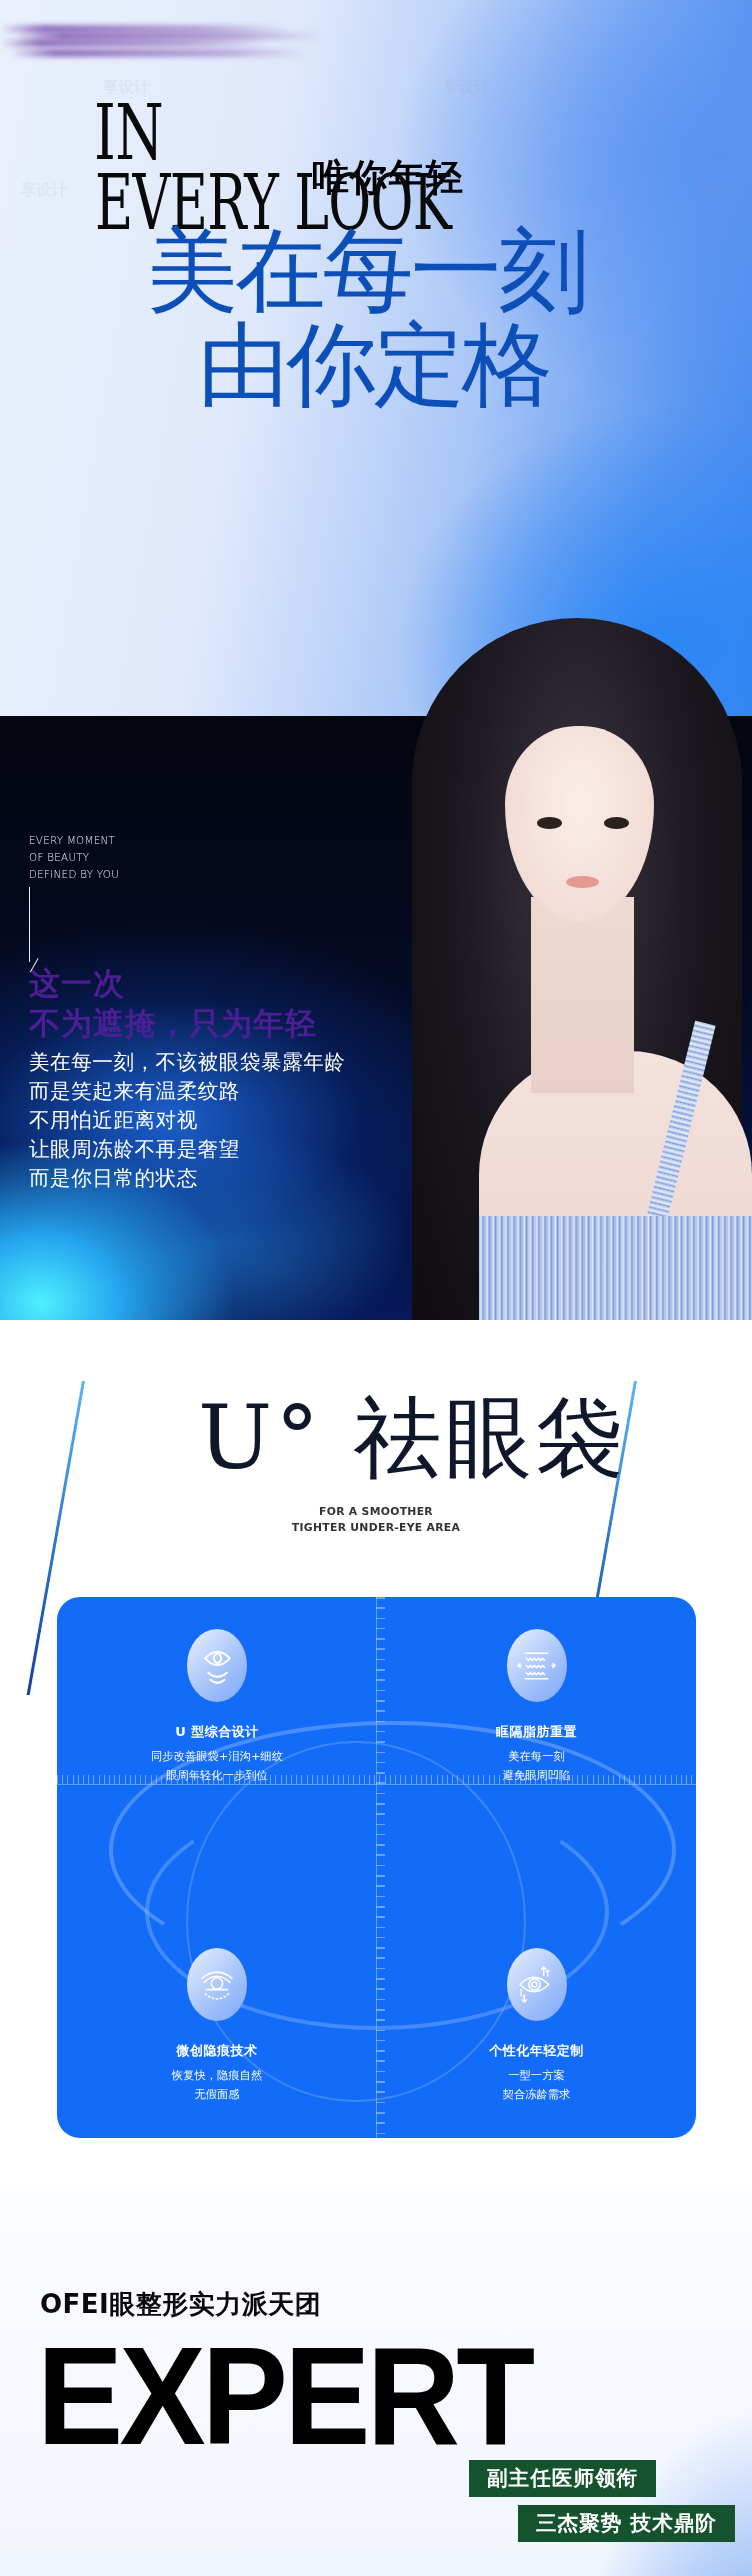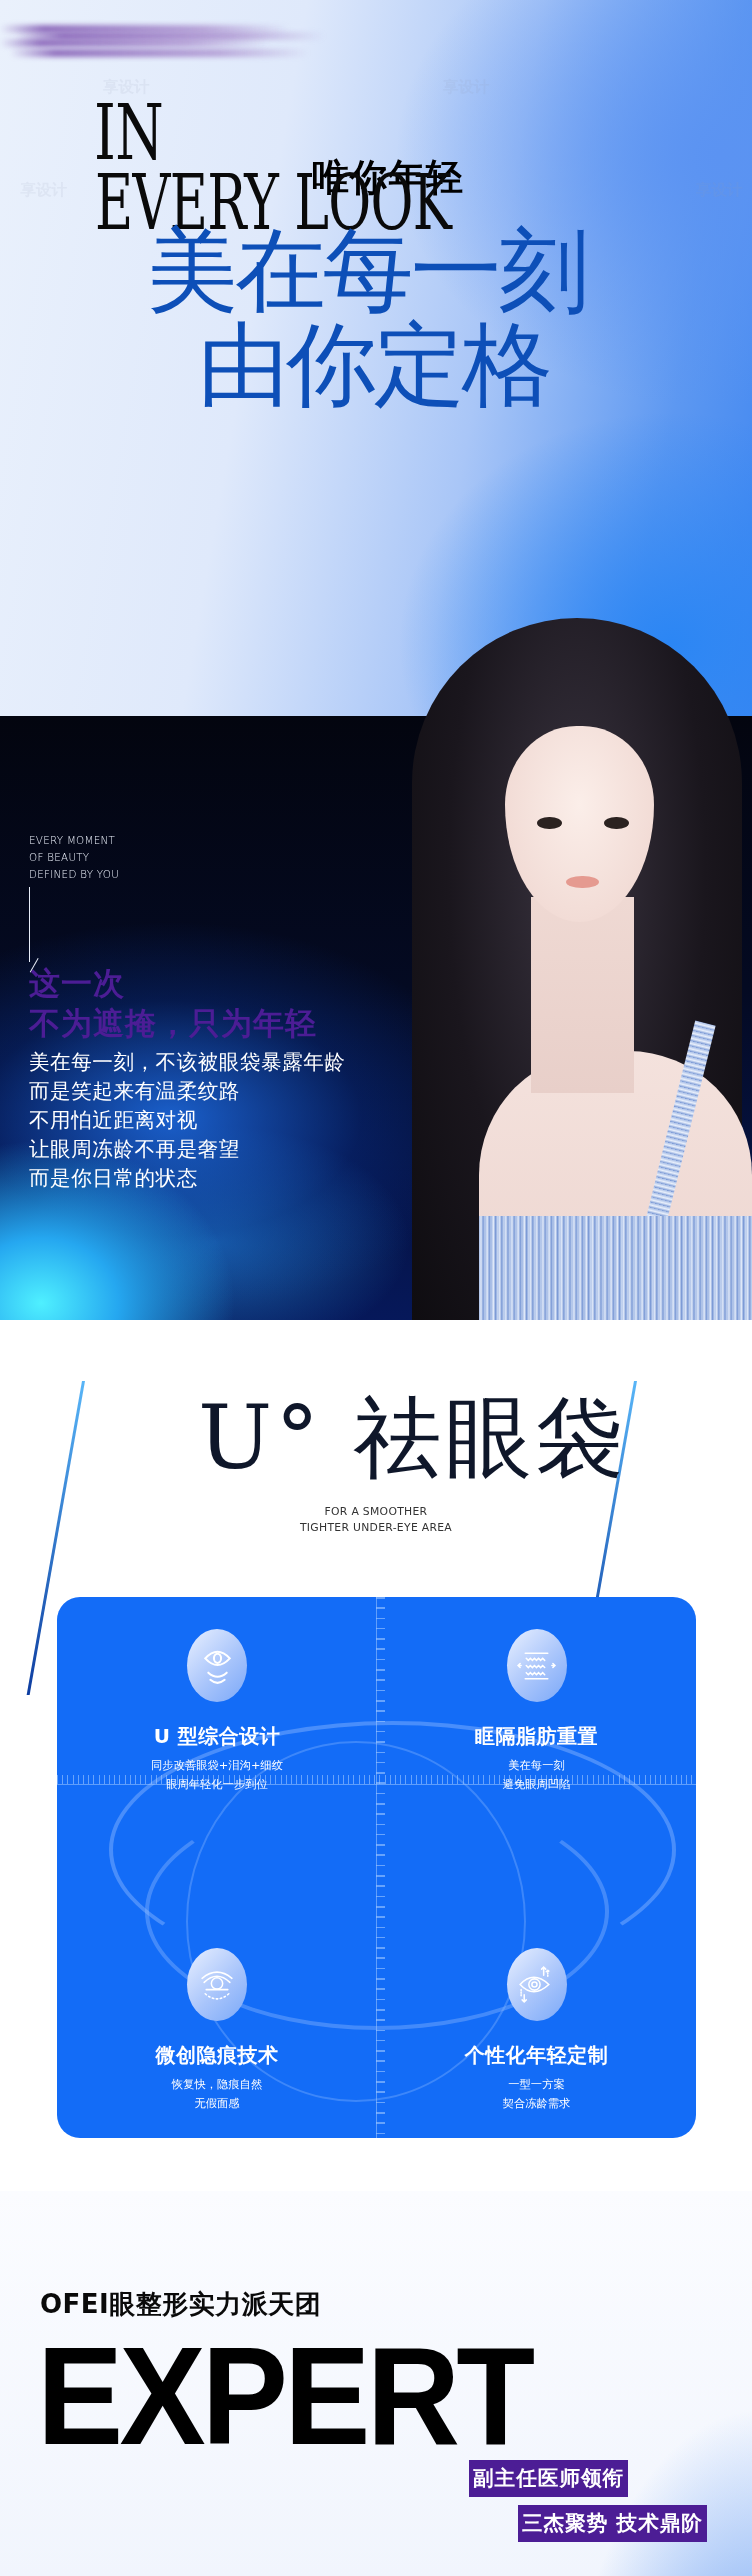--- a/index.html
+++ b/index.html
@@ -118,21 +118,21 @@
     left: 634px; top: 1381px; width: 3.1px; height: 314px;
     background: linear-gradient(180deg, #58b5f7 0%, #0e3da0 100%);
     transform: skewX(-10deg); transform-origin: top left;
   }
   .u-title {
     left: 198px; top: 1386px; font-size: 88px; line-height: 103px; color: #0f172a;
     font-family: "DejaVu Serif", "Liberation Serif", serif; white-space: nowrap; letter-spacing: 3.1px;
   }
   .u-sub {
     left: 0; width: 752px; top: 1504px; text-align: center; color: #333333;
-    font-size: 10.8px; line-height: 15.5px; font-weight: 400; letter-spacing: 0.3px;
+    font-size: 10.8px; line-height: 15.5px; font-weight: 700; letter-spacing: 0.3px;
   }
 
   
   #card {
     left: 57px; top: 1597px; width: 639px; height: 541px; border-radius: 23px;
     background: #136cf7; overflow: hidden;
   }
   .card-vline { left: 319px; top: 0; width: 1px; height: 541px; background: rgba(160,200,255,0.55); }
   .card-hline { left: 0; top: 187px; width: 639px; height: 1px; background: rgba(160,200,255,0.55); }
   .card-ticks-v {
@@ -154,41 +154,41 @@
   .card-eye-bottom {
     left: 88px; top: 196px; width: 464px; height: 237px; border-radius: 50%;
     border: 4.1px solid rgba(140,185,255,0.4); border-top-color: transparent;
   }
   .feat { width: 289px; text-align: center; color: #ffffff; }
   .feat-icon {
     width: 60px; height: 73px; border-radius: 50%; margin: 0 auto;
     background: linear-gradient(135deg, #e9f0ff 0%, #a9c5fb 55%, #7aa8f8 100%);
     display: flex; align-items: center; justify-content: center;
   }
-  .feat-title { font-size: 20px; font-weight: 700; margin-top: 20.6px; letter-spacing: 0.5px; white-space: nowrap; }
+  .feat-title { font-size: 13px; font-weight: 700; margin-top: 20.6px; letter-spacing: 0.5px; white-space: nowrap; }
   .feat-desc { font-size: 11.3px; line-height: 19px; margin-top: 6.2px; white-space: nowrap; }
 
   
   #expert {
     left: 0; top: 2191px; width: 752px; height: 1291px;
     background:
       radial-gradient(ellipse 258px 464px at 762px 567px, #5b96f2 0%, rgba(91,150,242,0) 75%),
       linear-gradient(180deg, #fbfcff 0%, #f1f5fd 30%, #e5edfb 60%, #d6e4fa 100%);
     overflow: hidden;
   }
   .exp-kicker {
     left: 40px; top: 2287px; font-size: 26px; font-weight: 700; color: #0a0a0a; letter-spacing: 0.5px; white-space: nowrap;
   }
   .exp-big {
     left: 37px; top: 2318px; font-size: 139px; line-height: 155px; font-weight: 700; color: #000000;
     font-family: "Liberation Sans", "DejaVu Sans", sans-serif; letter-spacing: -4.1px; transform: scaleX(0.93); transform-origin: left top;
   }
   .exp-tag {
-    background: #4c1d95; color: #ffffff; font-size: 20.6px; font-weight: 700; line-height: 37px;
-    padding: 0 4px; white-space: nowrap; letter-spacing: 1px;
+    background: #14532d; color: #ffffff; font-size: 20.6px; font-weight: 700; line-height: 37px;
+    padding: 0 18px; white-space: nowrap; letter-spacing: 1px;
   }
 
   .watermark {
     color: rgba(150,160,180,0.12); font-size: 15.5px; font-weight: 700; pointer-events: none;
   }
 </style>
 </head>
 <body>
 
 <section id="hero" class="abs">

